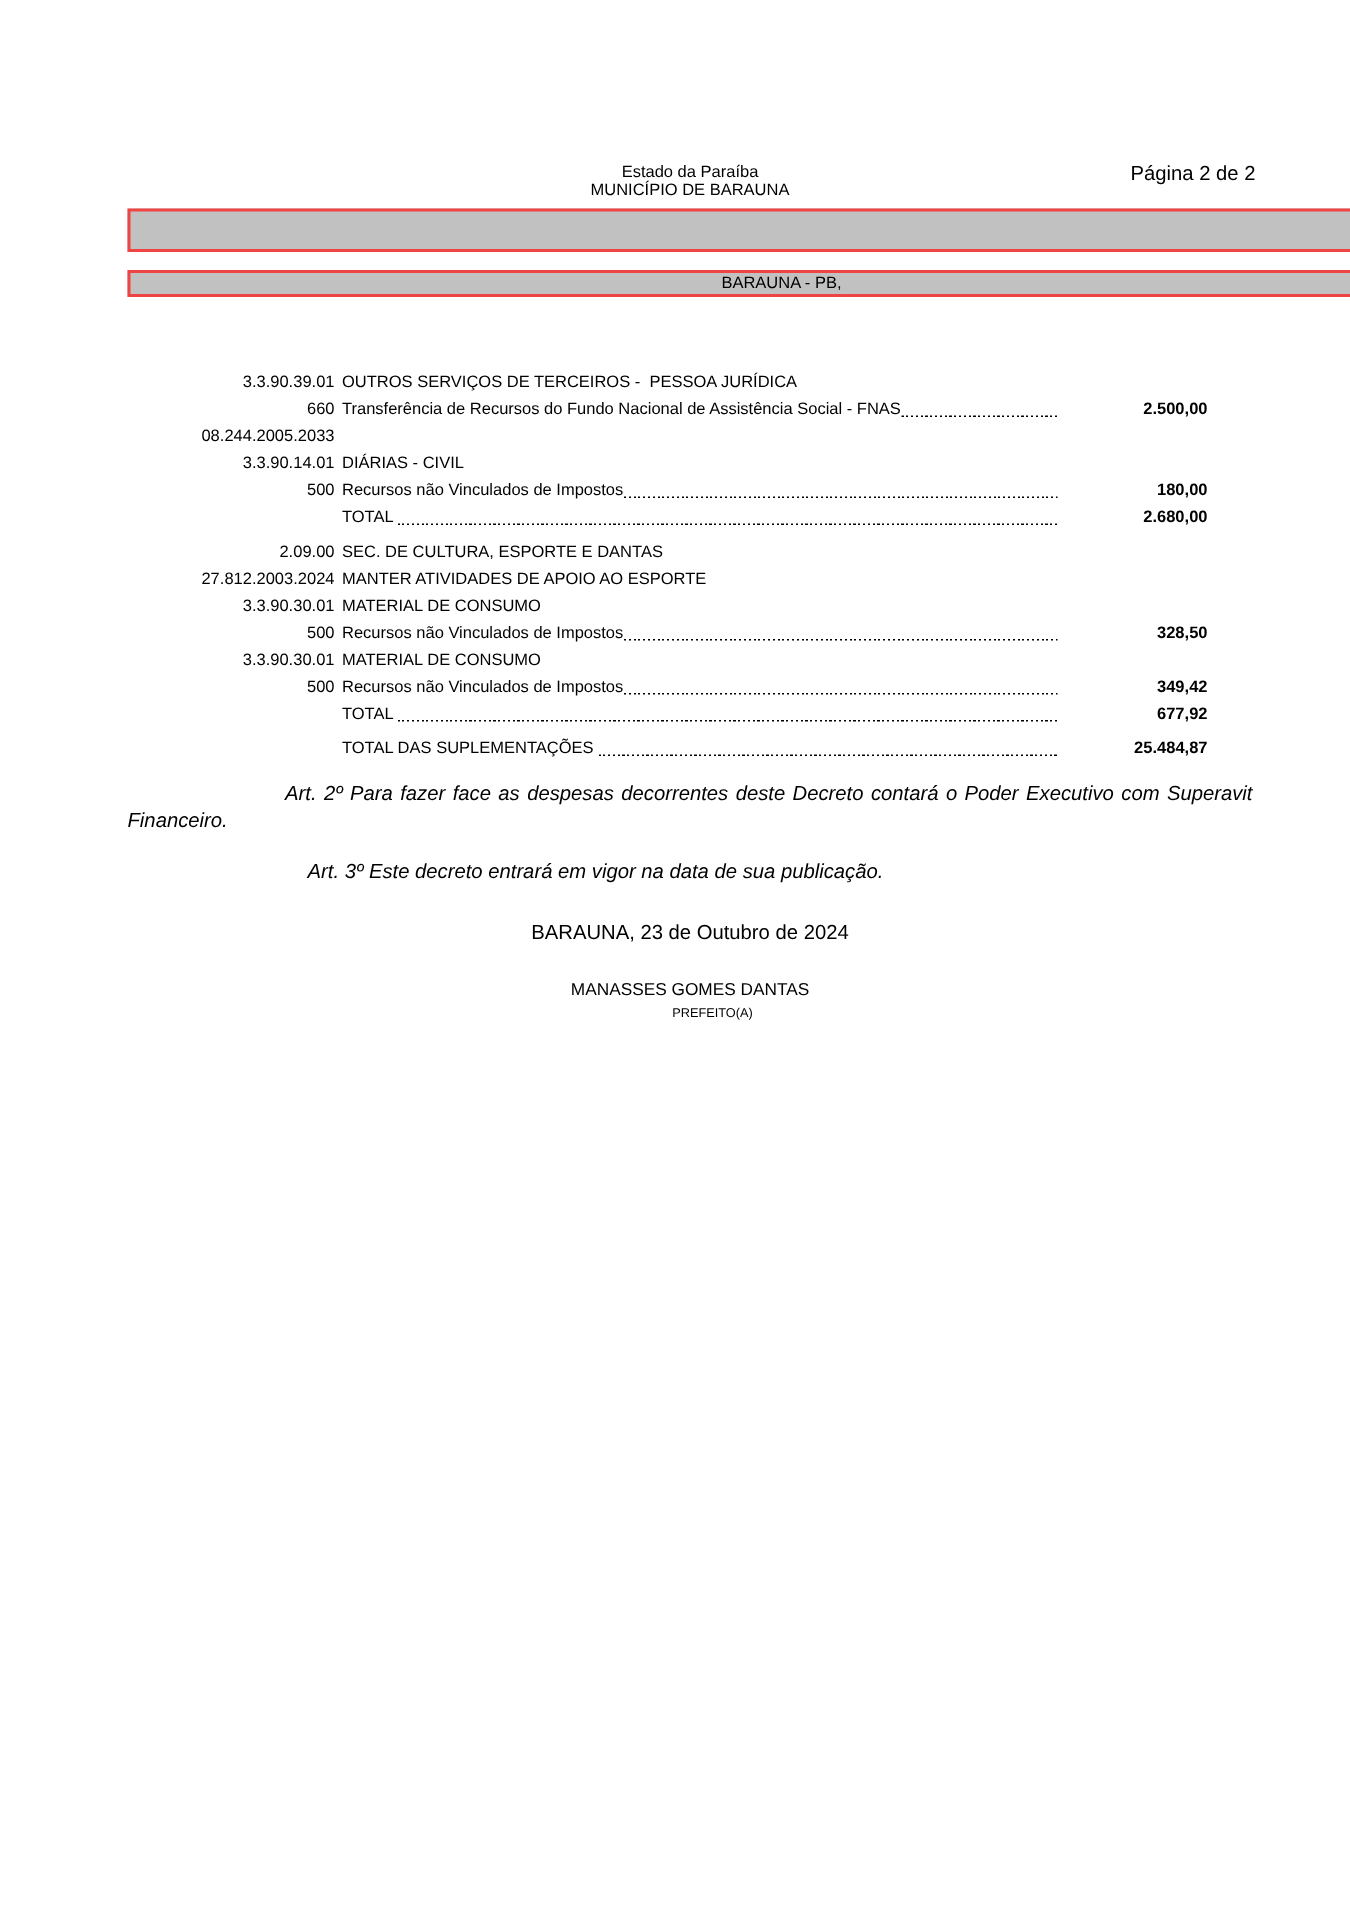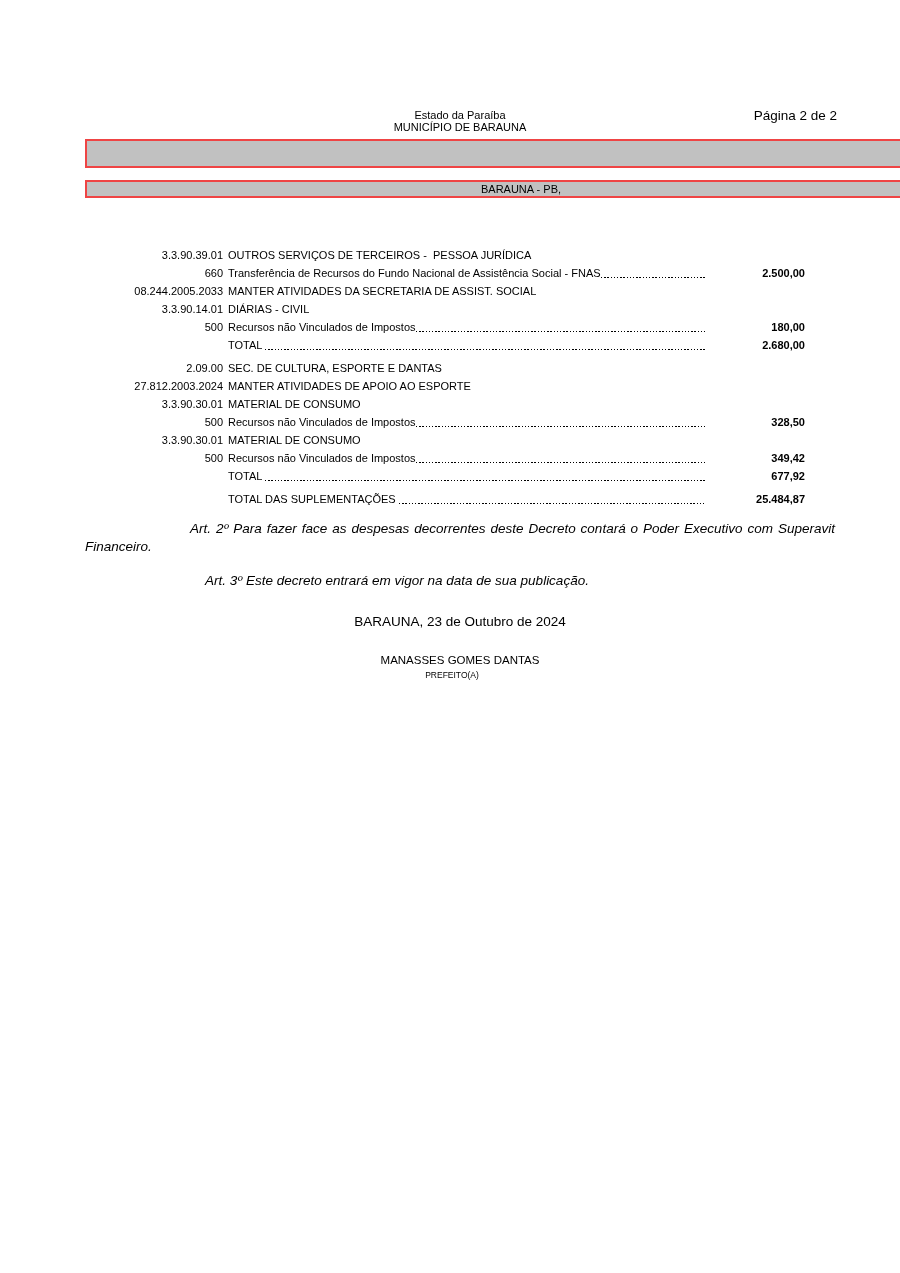--- a/index.html
+++ b/index.html
@@ -55,21 +55,21 @@
   
   .dateline{
     position:absolute;left:85px;top:613px;width:750px;
     text-align:center;font-size:13.5px;line-height:17px;
   }
   .sig-name{
     position:absolute;left:85px;top:653px;width:750px;
     text-align:center;font-size:11.5px;line-height:14px;
   }
   .sig-role{
-    position:absolute;left:77px;top:670px;width:750px;
+    position:absolute;left:100px;top:670px;width:750px;
     text-align:center;font-size:8.5px;line-height:11px;
   }
 </style>
 </head>
 <body>
 
 <div class="page">
 
   <div class="hdr-center">
     <div>Estado da Paraíba</div>
@@ -90,21 +90,20 @@
         <span class="cell-desc">OUTROS SERVIÇOS DE TERCEIROS -  PESSOA JURÍDICA</span>
       </div>
       <div class="trow">
         <span class="cell-code">660</span>
         <span class="cell-desc">Transferência de Recursos do Fundo Nacional de Assistência Social - FNAS</span>
         <span class="leader"></span>
         <span class="cell-value">2.500,00</span>
       </div>
       <div class="trow">
         <span class="cell-code">08.244.2005.2033</span>
-        <span class="cell-desc">MANTER ATIVIDADES DA SECRETARIA DE ASSIST. SOCIAL</span>
       </div>
       <div class="trow">
         <span class="cell-code">3.3.90.14.01</span>
         <span class="cell-desc">DIÁRIAS - CIVIL</span>
       </div>
       <div class="trow">
         <span class="cell-code">500</span>
         <span class="cell-desc">Recursos não Vinculados de Impostos</span>
         <span class="leader"></span>
         <span class="cell-value">180,00</span>

